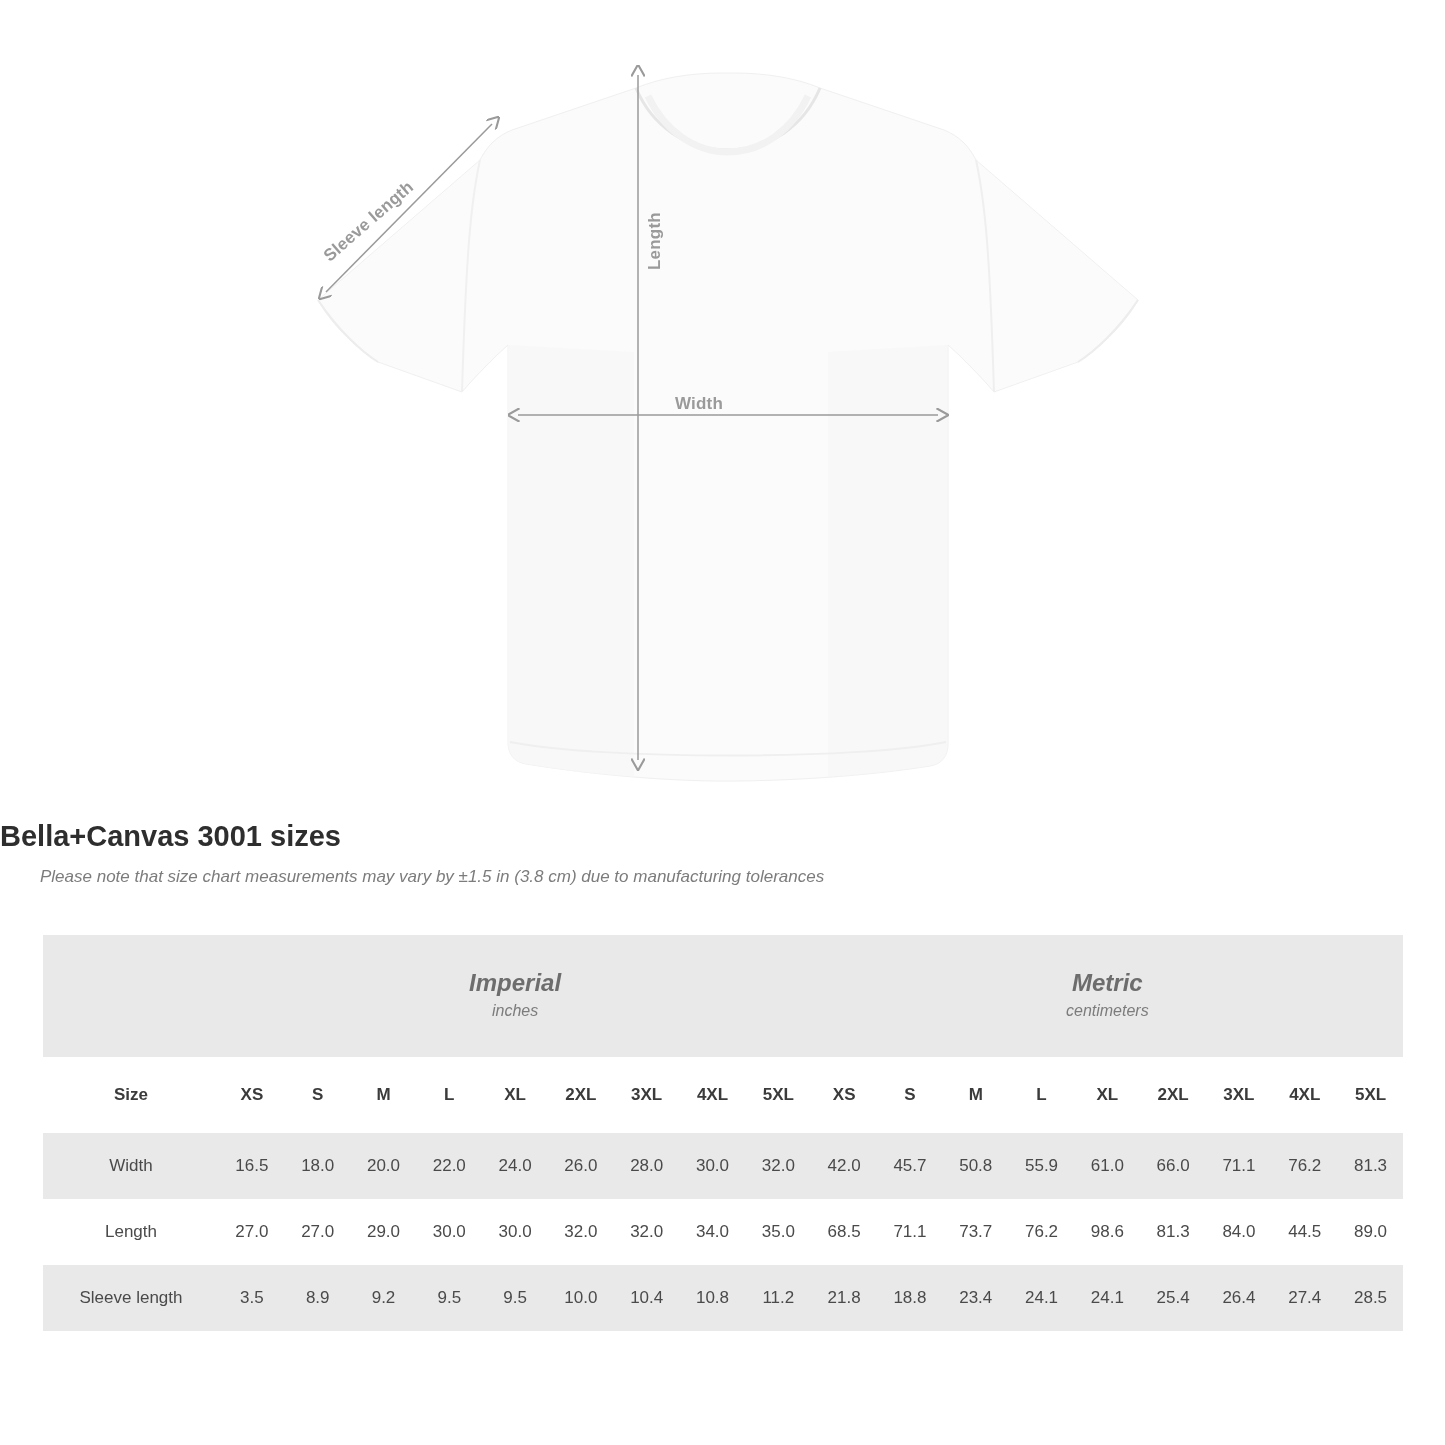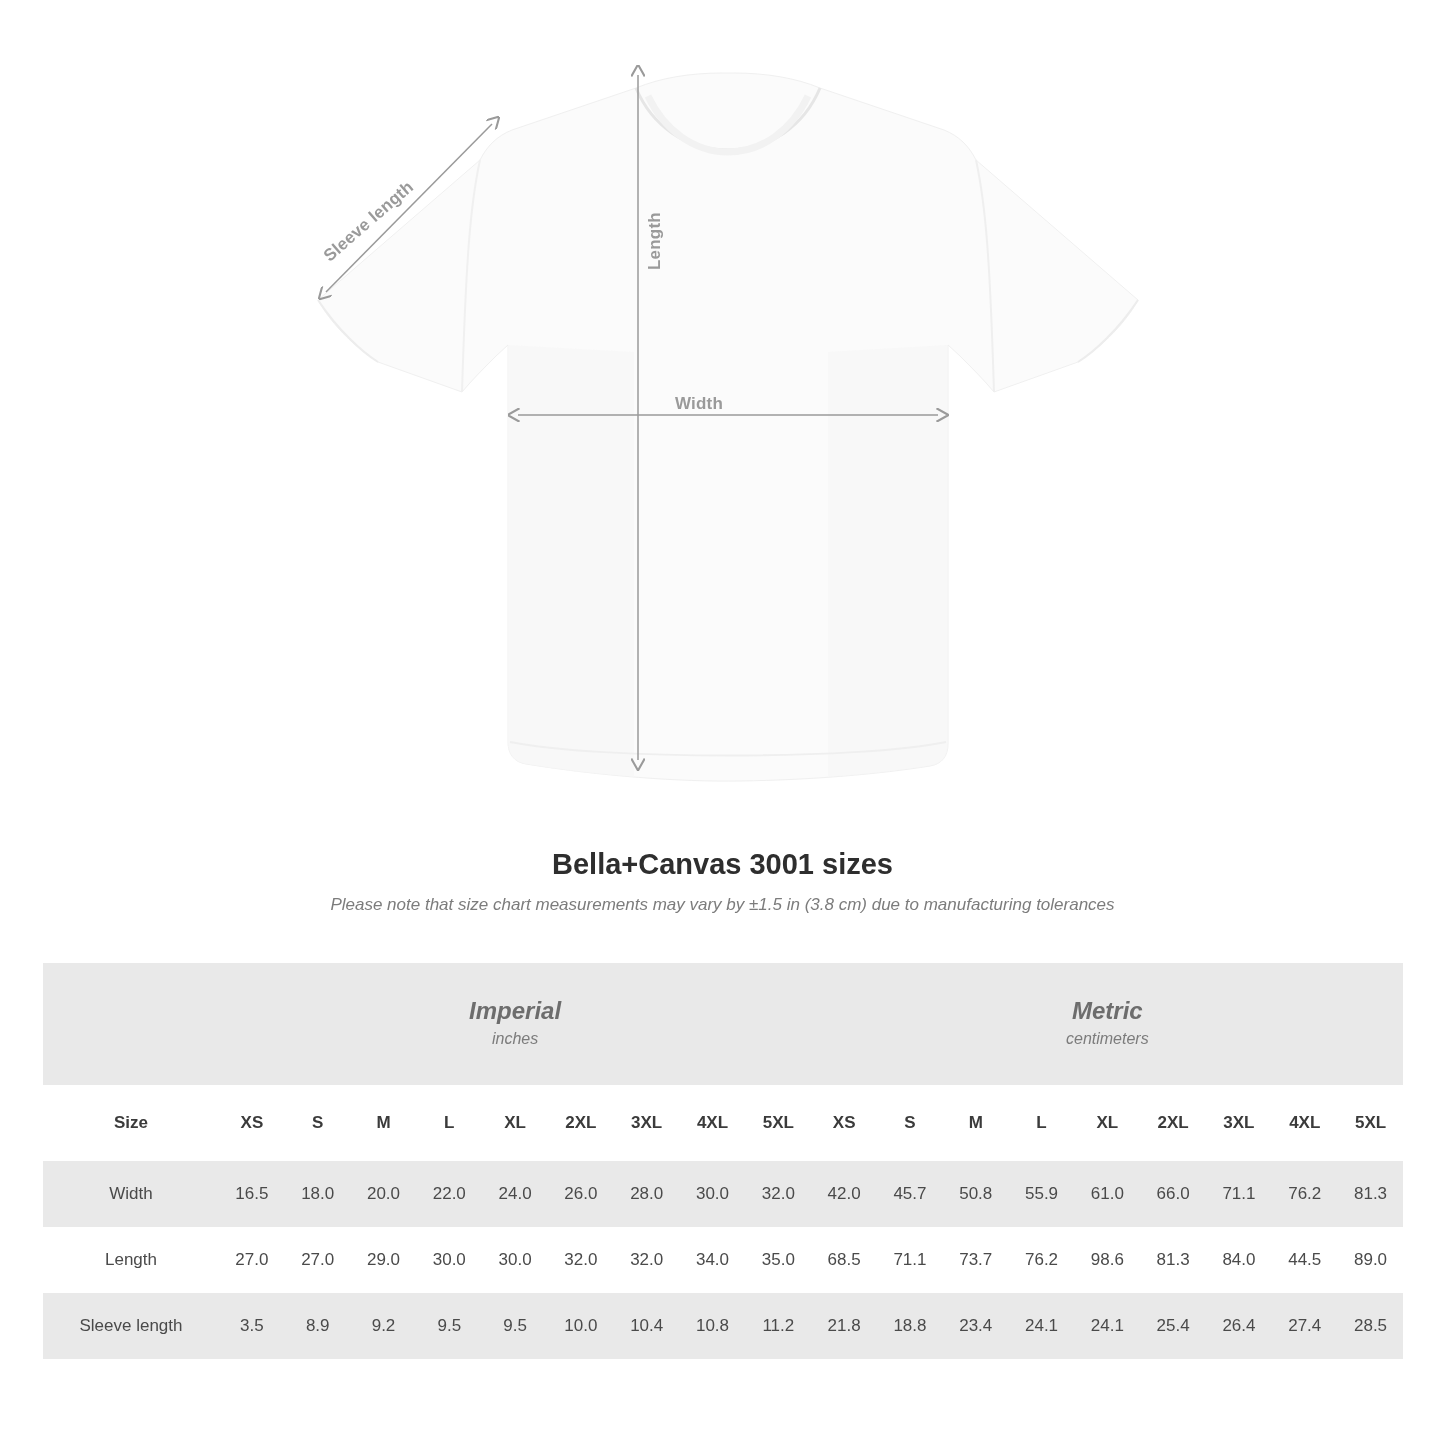--- a/index.html
+++ b/index.html
@@ -51,34 +51,34 @@
   }
   .dim-label.sleeve {
     left: 333px;
     top: 246px;
     transform: rotate(-41deg);
     transform-origin: left bottom;
   }
 
   
   .title-block {
-    text-align: center;
-    margin-top: 28px;
+    text-align: left;
   }
   .chart-title {
     font-size: 29px;
     font-weight: bold;
     color: #2e2e2e;
     margin: 0;
   }
   .chart-note {
     font-size: 17px;
     font-style: italic;
     color: #7c7c7c;
     margin: 14px 0 0 0;
+    padding-left: 40px;
   }
 
   
   .table-wrap {
     margin: 27px 43px 0 43px;
     width: 1359px;
   }
   table.size-table {
     border-collapse: collapse;
     width: 100%;

